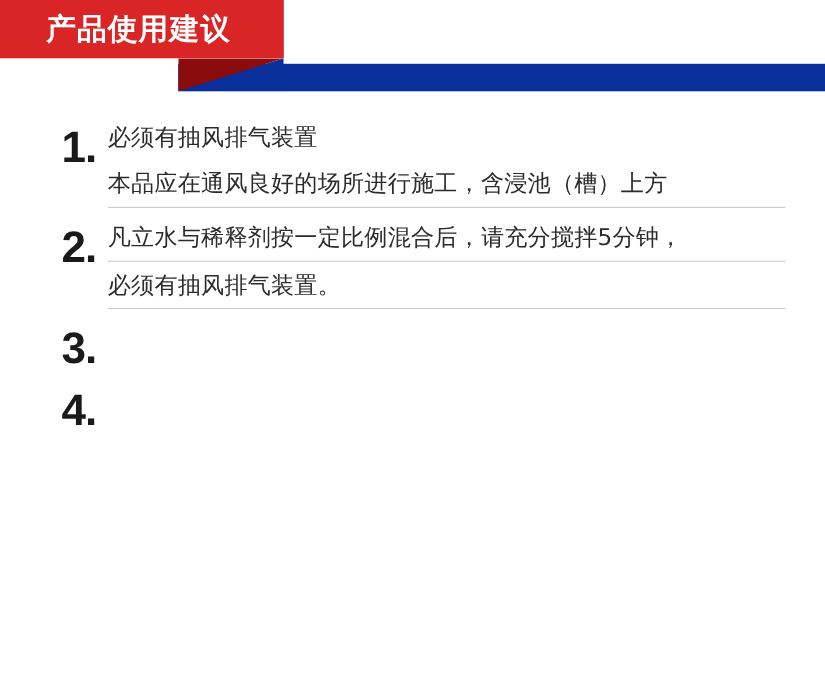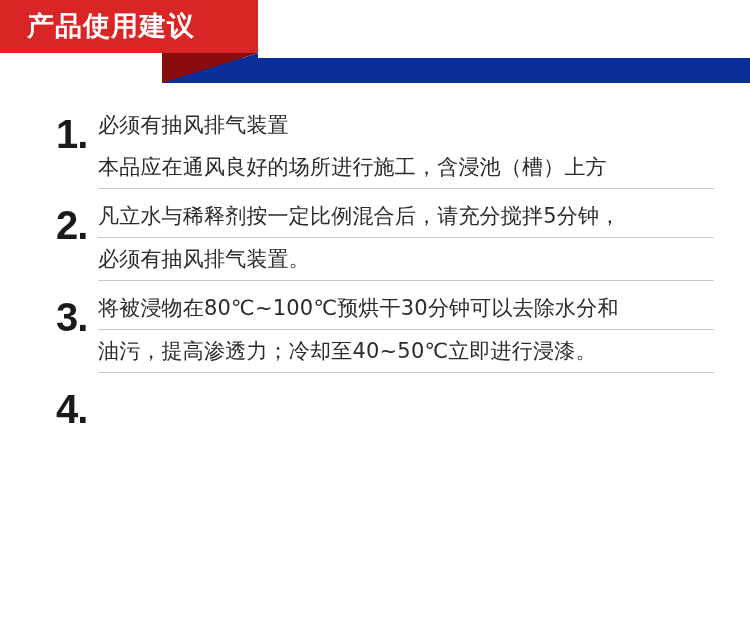--- a/index.html
+++ b/index.html
@@ -55,21 +55,21 @@
     height: 53px;
     background: #d92526;
     display: flex;
     align-items: center;
   }
   .header-title {
     color: #ffffff;
     font-size: 27px;
     font-weight: bold;
     letter-spacing: 1px;
-    margin-left: 27px;
+    margin-left: 42px;
     line-height: 1;
     white-space: nowrap;
   }
 
   
   .advice-list {
     position: absolute;
     left: 0;
     top: 104px;
     width: 750px;
@@ -133,21 +133,17 @@
     </div>
     <div class="advice-item">
       <div class="item-number">2.</div>
       <div class="item-body">
         <div class="item-line underlined">凡立水与稀释剂按一定比例混合后，请充分搅拌5分钟，</div>
         <div class="item-line underlined">必须有抽风排气装置。</div>
       </div>
     </div>
     <div class="advice-item">
       <div class="item-number">3.</div>
-      <div class="item-body">
-        <div class="item-line underlined">将被浸物在80℃~100℃预烘干30分钟可以去除水分和</div>
-        <div class="item-line underlined">油污，提高渗透力；冷却至40~50℃立即进行浸漆。</div>
-      </div>
     </div>
     <div class="advice-item">
       <div class="item-number">4.</div>
     </div>
   </div>
 
 </body></html>

